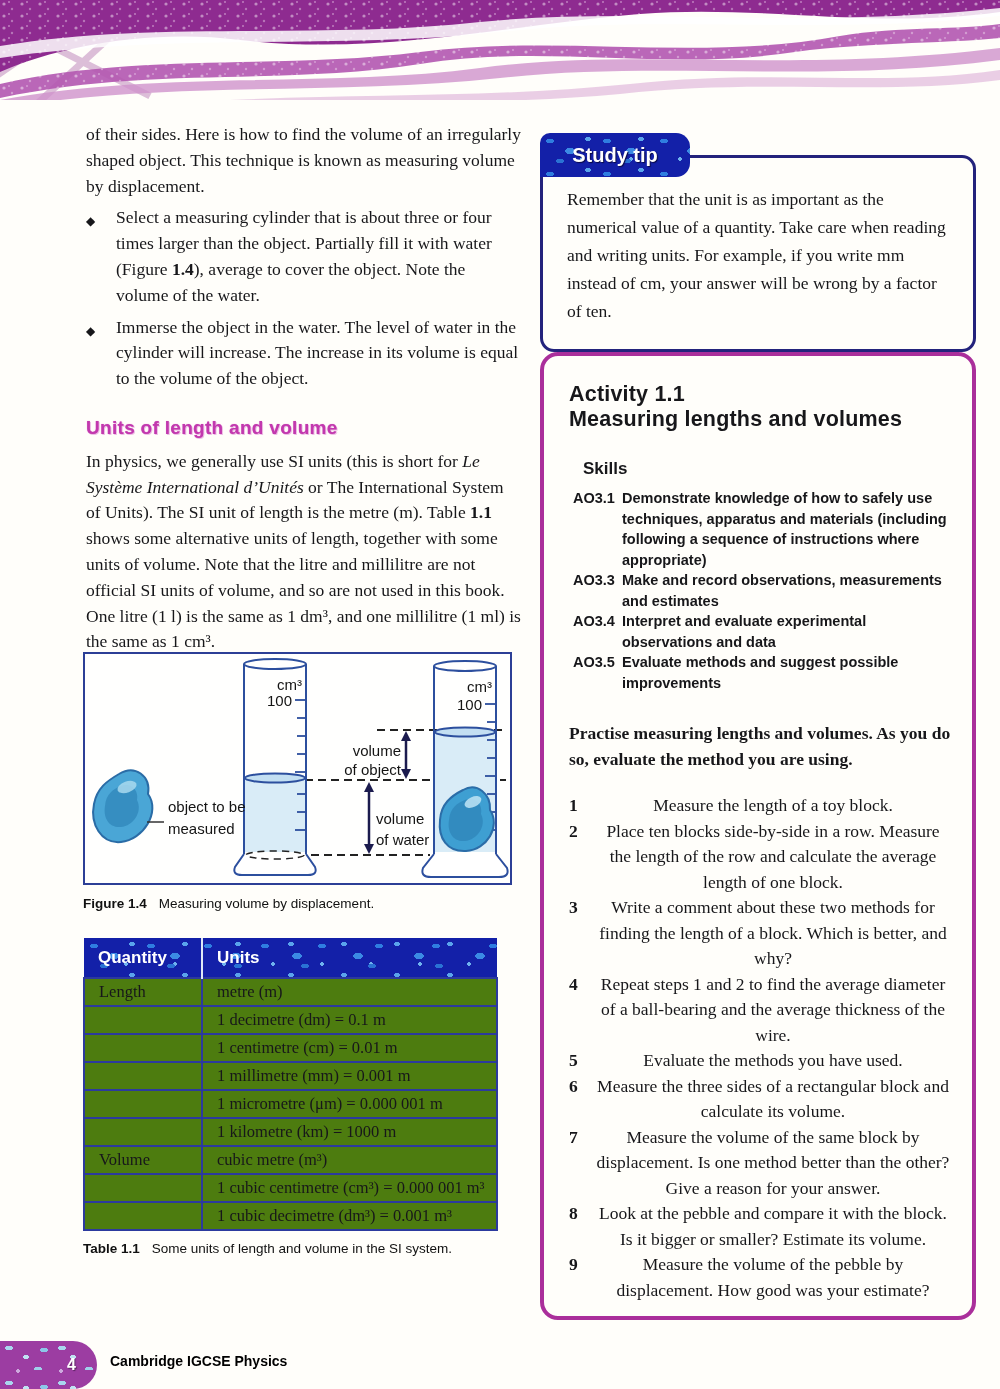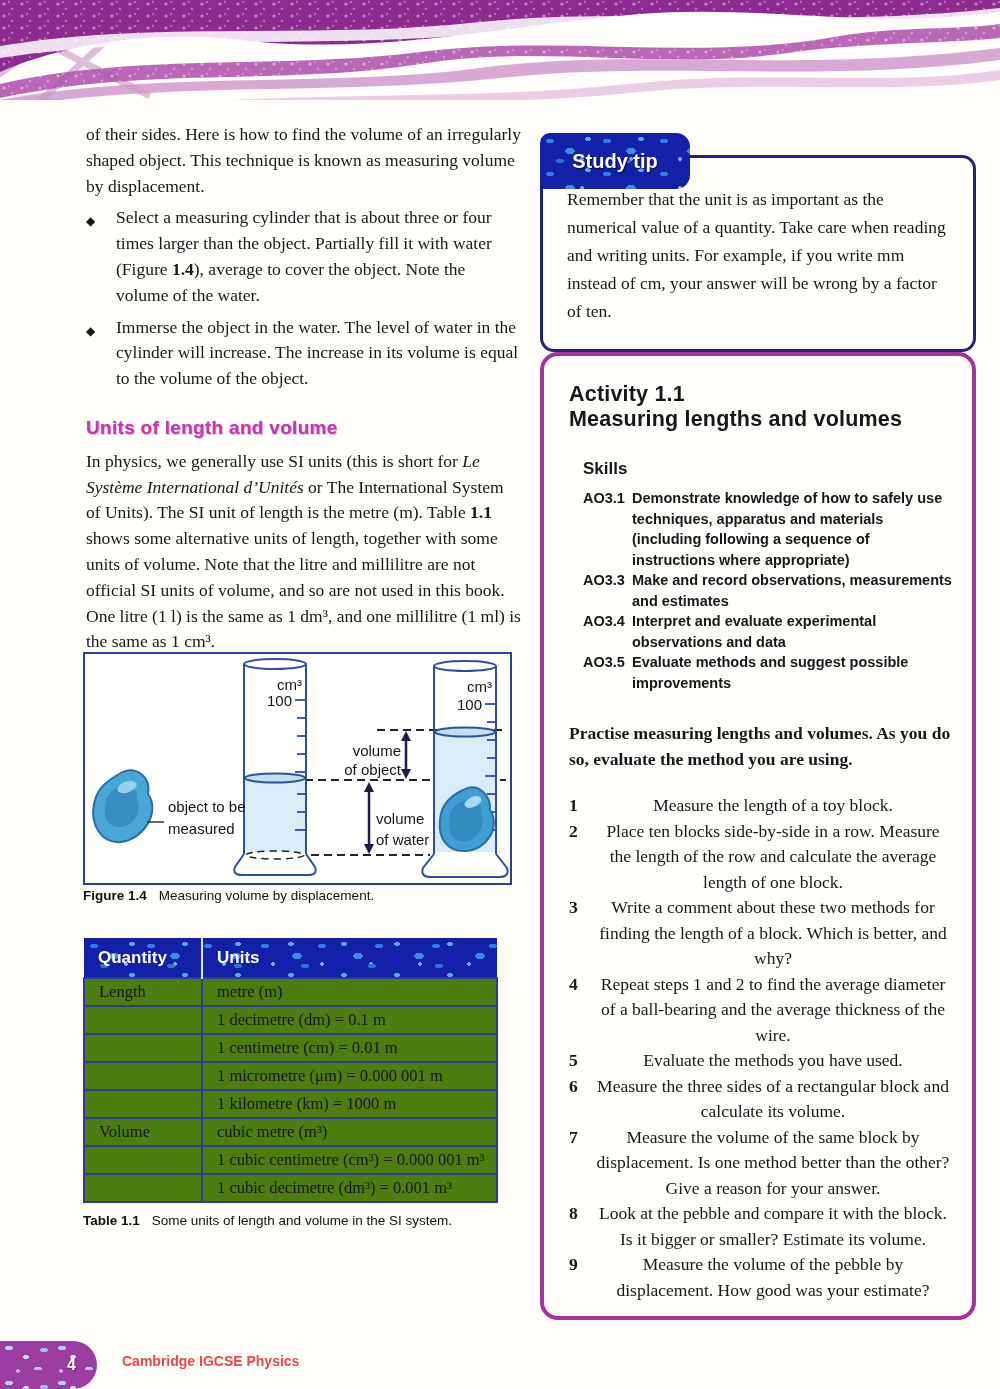--- a/index.html
+++ b/index.html
@@ -23,21 +23,21 @@
     font-family:"Liberation Sans", sans-serif; font-weight:bold; font-size:19px;
     color:#c238ae; margin:17px 0 8px 0; letter-spacing:.3px;
     text-shadow:0 0 1px #dd8ed0, 1px 1px 0 #eec2e6;
   }
   .units-p { margin:0; }
   .it { font-style:italic; }
   .bd { font-weight:bold; }
 
   .figure-block { position:absolute; left:83px; top:652px; width:429px; }
   .figure-box { width:429px; height:233px; border:2px solid #2c3f96; box-sizing:border-box; background:#fffffe; }
-  .fig-caption { margin-top:3px; font-family:"Liberation Sans", sans-serif; font-size:13.5px; color:#111; }
+  .fig-caption { margin-top:11px; font-family:"Liberation Sans", sans-serif; font-size:13.5px; color:#111; }
   .cap-label { font-weight:bold; margin-right:12px; }
 
   .table-block { position:absolute; left:83px; top:938px; width:415px; }
   table.units-table { width:415px; border-collapse:collapse; table-layout:fixed; }
   table.units-table th, table.units-table td { box-sizing:border-box; }
   th.qt, th.un {
     height:40px; color:#fff; font-family:"Liberation Sans", sans-serif;
     font-weight:bold; font-size:17px; text-align:left; padding:0 0 0 14px;
   }
   th.qt { width:118px; border-right:2px solid #dfe8f6; }
@@ -71,58 +71,58 @@
     background-image:
       radial-gradient(ellipse 5px 3.5px at 9px 8px, #9adcd4 60%, transparent 62%),
       radial-gradient(ellipse 4px 3px at 24px 18px, #c0ebe4 60%, transparent 62%),
       radial-gradient(ellipse 6px 4px at 16px 28px, #7fcdc4 60%, transparent 62%);
     background-size:41px 31px, 37px 29px, 45px 33px;
   }
 
   
   .study-tip { position:absolute; left:540px; top:133px; width:436px; }
   .st-tab {
-    position:absolute; left:0; top:0; width:150px; height:56px; z-index:2;
+    position:absolute; left:0; top:0; width:150px; height:44px; z-index:2;
     border-radius:10px 14px 14px 0;
     display:flex; align-items:center; justify-content:center;
     color:#fff; font-family:"Liberation Sans", sans-serif; font-weight:bold; font-size:20px;
     text-shadow:1px 1px 1px #0a0a46;
   }
   .st-box {
     margin-top:22px; border:3px solid #23237c; border-radius:4px 14px 14px 14px;
     padding:27px 22px 24px 24px; background:#fffefa; box-sizing:border-box; min-height:172px;
   }
   .st-text { margin:0; font-size:17.5px; line-height:28px; }
 
   
   .activity {
     position:absolute; left:540px; top:352px; width:436px; height:968px;
     border:4px solid #aa2f9b; border-radius:18px; box-sizing:border-box;
     background:#fffefa; padding:26px 20px 20px 25px;
   }
   .act-title { margin:0; font-family:"Liberation Sans", sans-serif; font-weight:800; font-size:21.5px; line-height:25px; letter-spacing:.2px; }
   .skills-h { margin:27px 0 9px 14px; font-family:"Liberation Sans", sans-serif; font-weight:800; font-size:17px; }
-  .skill-row { display:flex; margin-left:14px; font-family:"Liberation Sans", sans-serif; font-weight:bold; font-size:14.5px; line-height:20.5px;justify-content:space-between; }
+  .skill-row { display:flex; margin-left:4px; font-family:"Liberation Sans", sans-serif; font-weight:bold; font-size:14.5px; line-height:20.5px;justify-content:space-between; }
   .skill-code { flex:0 0 49px; }
   .skill-text { flex:1; }
   .act-intro { margin:28px 0 0 0; font-weight:bold; font-size:17.5px; line-height:25.5px; }
   .steps { margin-top:21px; }
   .step { display:flex; font-size:17.5px; line-height:25.5px; }
   .step-n { flex:0 0 25px; font-weight:bold; }
   .step-t { flex:1;text-align:center; }
 
   
   .corner-teal { position:absolute; left:0; top:1349px; width:42px; height:40px; border-radius:0 22px 0 0; }
   .page-pill {
     position:absolute; left:0; top:1341px; width:97px; height:48px;
     border-radius:0 24px 24px 0;
     display:flex; align-items:center; justify-content:flex-end; padding-right:21px; box-sizing:border-box;
   }
   .page-num { color:#fff; font-family:"Liberation Sans", sans-serif; font-weight:bold; font-size:16px; text-shadow:1px 1px 1px #5c2362; }
-  .book-title { position:absolute; left:122px; top:1353px; font-family:"Liberation Sans", sans-serif; font-weight:bold; font-size:14px; color:#ef4444; }
+  .book-title { position:absolute; left:110px; top:1353px; font-family:"Liberation Sans", sans-serif; font-weight:bold; font-size:14px; color:#000000; }
 
   
   .fig-svg text { font-family:"Liberation Sans", sans-serif; font-size:15px; fill:#141414; }
 </style>
 </head>
 <body>
 
 <div class="page">
 
   <svg class="waves" viewBox="0 0 1000 100" preserveAspectRatio="none" aria-hidden="true">
@@ -264,20 +264,24 @@
             <td class="c1">Length</td>
             <td>metre (m)</td>
           </tr>
       <tr>
             <td class="c1"></td>
             <td>1 decimetre (dm) = 0.1 m</td>
           </tr>
       <tr>
             <td class="c1"></td>
             <td>1 centimetre (cm) = 0.01 m</td>
+          </tr>
+      <tr>
+            <td class="c1"></td>
+            <td>1 millimetre (mm) = 0.001 m</td>
           </tr>
       <tr>
             <td class="c1"></td>
             <td>1 micrometre (μm) = 0.000 001 m</td>
           </tr>
       <tr>
             <td class="c1"></td>
             <td>1 kilometre (km) = 1000 m</td>
           </tr>
       <tr>

